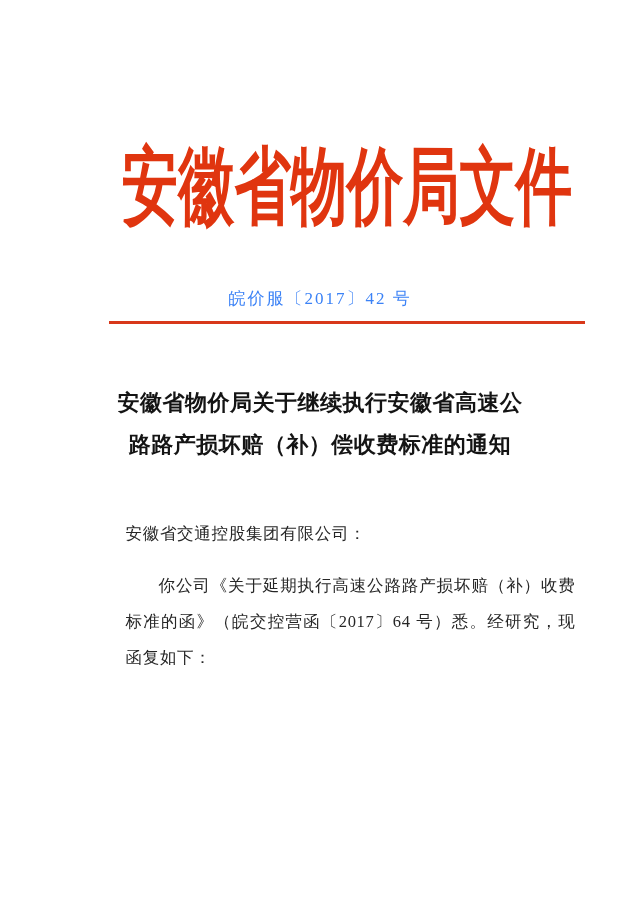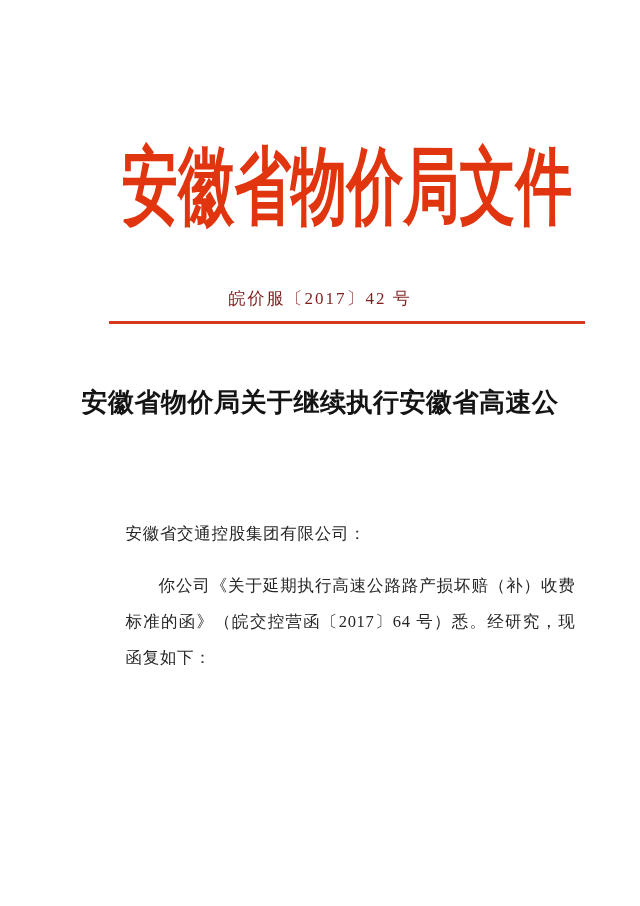--- a/index.html
+++ b/index.html
@@ -35,40 +35,40 @@
   
   .doc-number {
     position: absolute;
     top: 288px;
     left: 0;
     width: 100%;
     text-align: center;
     font-size: 17px;
     line-height: 22px;
     letter-spacing: 2px;
-    color: #7f1d1d;
+    color: #3b82f6;
   }
   
   .red-line {
     position: absolute;
     top: 321px;
     left: 85px;
     width: 476px;
     height: 3px;
     background: #d8381a;
   }
   
   .notice-title {
     position: absolute;
     top: 382px;
     left: 0;
     width: 100%;
     margin: 0;
     text-align: center;
-    font-size: 26px;
+    font-size: 22px;
     font-weight: bold;
     line-height: 42px;
     color: #141414;
     letter-spacing: 0.5px;
   }
   .notice-title .line {
     display: block;
   }
   
   .body-text {
@@ -96,20 +96,21 @@
 <div class="page">
 
   <div class="agency-title">安徽省物价局文件</div>
 
   <div class="doc-number">皖价服〔2017〕42 号</div>
 
   <div class="red-line"></div>
 
   <h1 class="notice-title">
     <span class="line">安徽省物价局关于继续执行安徽省高速公</span>
+    <span class="line">路路产损坏赔（补）偿收费标准的通知</span>
   </h1>
 
   <div class="body-text">
     <p class="salutation">安徽省交通控股集团有限公司：</p>
     <p class="indent">你公司《关于延期执行高速公路路产损坏赔（补）收费标准的函》（皖交控营函〔2017〕64 号）悉。经研究，现函复如下：</p>
   </div>
 
 </div>
 
 </body></html>

